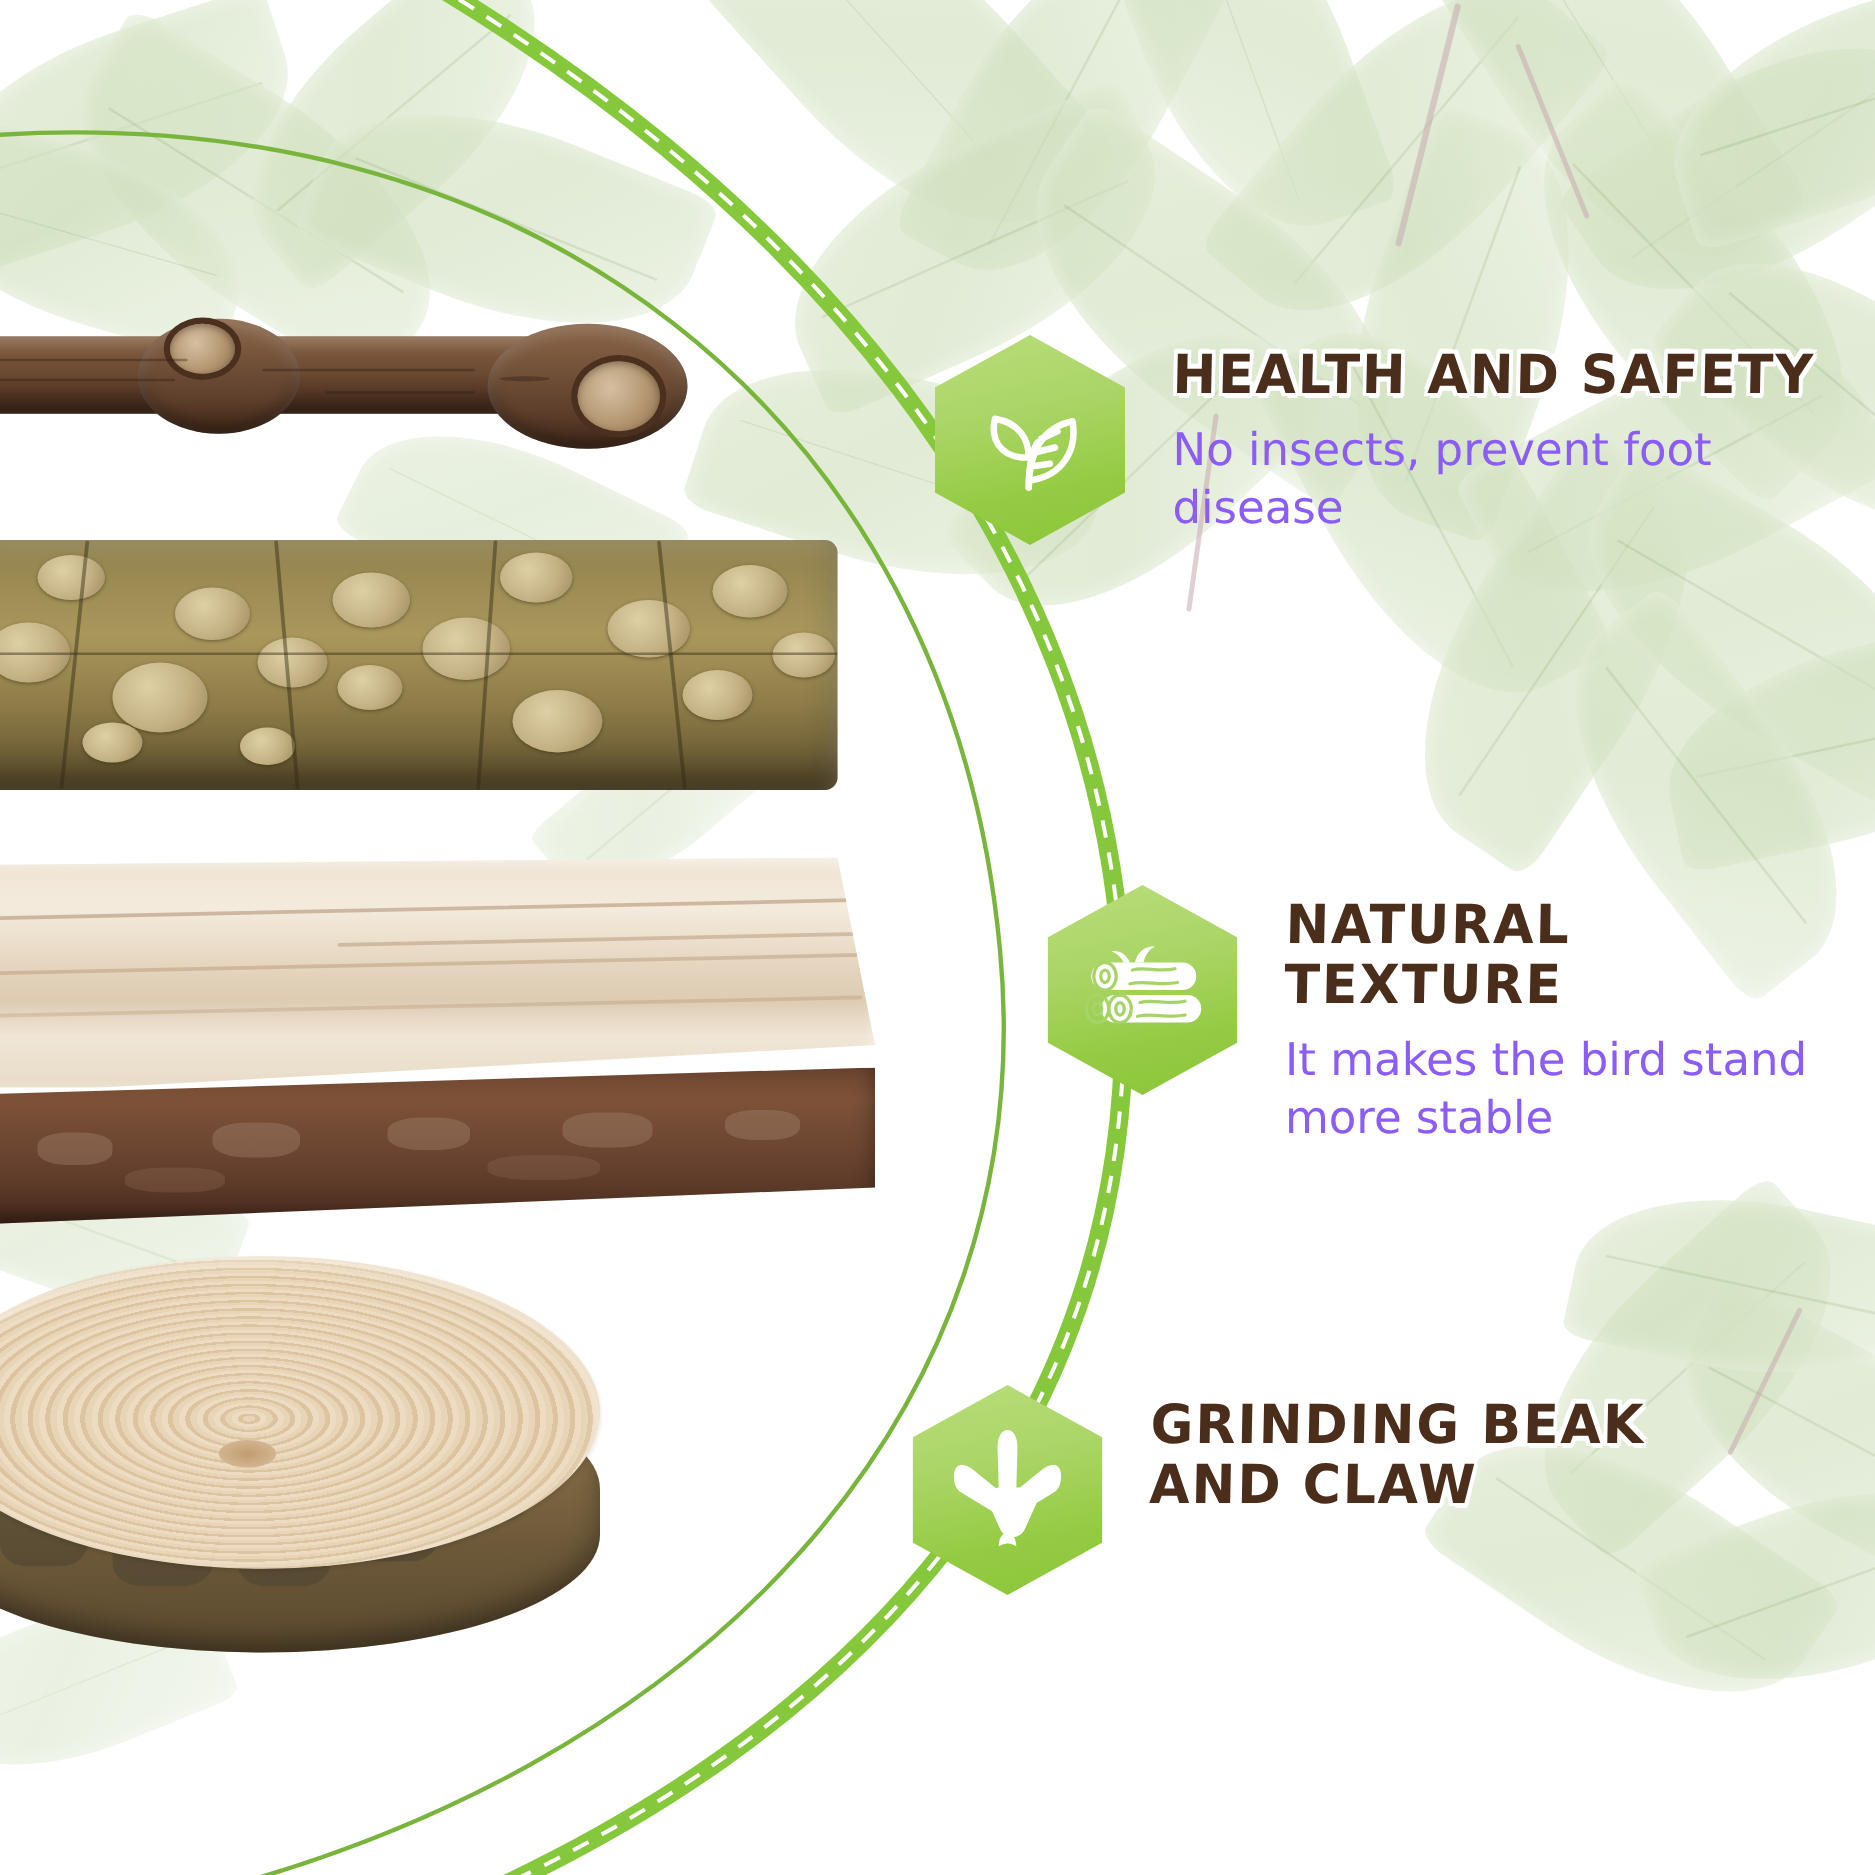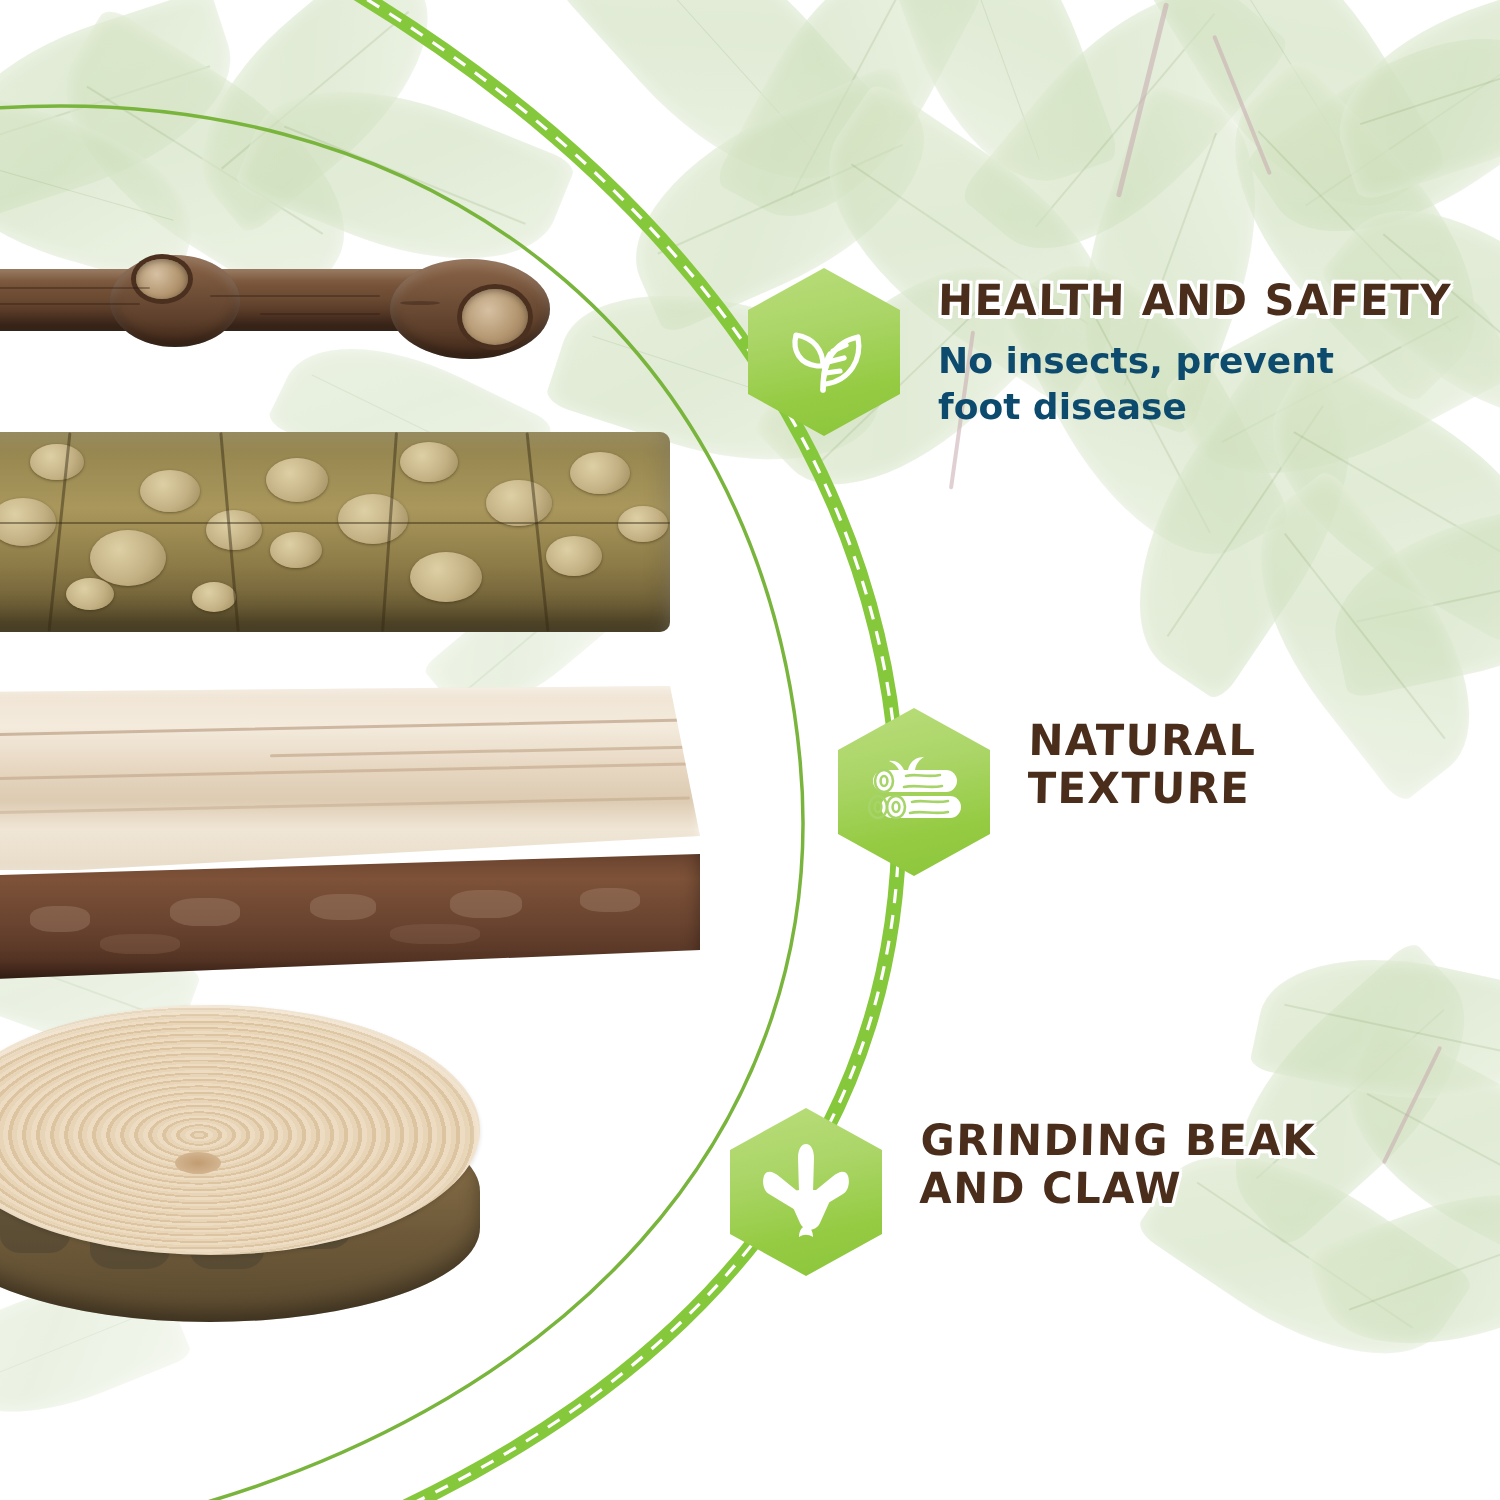--- a/index.html
+++ b/index.html
@@ -130,24 +130,24 @@
       -3px -3px 0 #fff, 3px -3px 0 #fff, -3px 3px 0 #fff, 3px 3px 0 #fff,
       -3px 0 0 #fff, 3px 0 0 #fff, 0 -3px 0 #fff, 0 3px 0 #fff,
       -2px -4px 0 #fff, 2px 4px 0 #fff;
     transform:scaleX(.97) skewX(-1.2deg);
     transform-origin:left center;
   }
   .fdesc{
     font-family:"DejaVu Sans", sans-serif;
     font-size:36px;
     line-height:1.28;
-    color:#0c4a6e;
+    color:#8b5cf6;
     margin:0;
     max-width:470px;
-    font-weight:700;
+    font-weight:400;
   }
 </style>
 </head>
 <body>
 
 <div id="stage">
 
   <div class="leafbg">
 
     <div class="leaf" style="left:-60px;top:30px;width:300px;height:150px;transform:rotate(-18deg);"></div>
@@ -316,20 +316,21 @@
             <path d="M42 30 C52 27, 62 32, 76 29"></path>
             <path d="M40 41 C53 38, 64 43, 78 40"></path>
             <path d="M48 56 C58 53, 70 58, 84 55"></path>
             <path d="M46 67 C58 64, 70 69, 84 66"></path>
           </g>
         </svg>
       </div>
     </div>
     <div class="ftext">
       <h2 class="ftitle">NATURAL TEXTURE</h2>
+      <p class="fdesc">It makes the bird stand more stable</p>
     </div>
   </div>
 
   <div class="feature" style="left:730px;top:1108px;">
     <div class="hexwrap">
       <div class="hex">
         <svg width="100" height="104" viewBox="0 0 100 104" aria-hidden="true">
           <g fill="#ffffff">
 
             <path d="M50 4 c5 0 8 6 8 14 l-1 34 c0 6 -14 6 -14 0 l-1 -34 c0 -8 3 -14 8 -14 z"></path>

